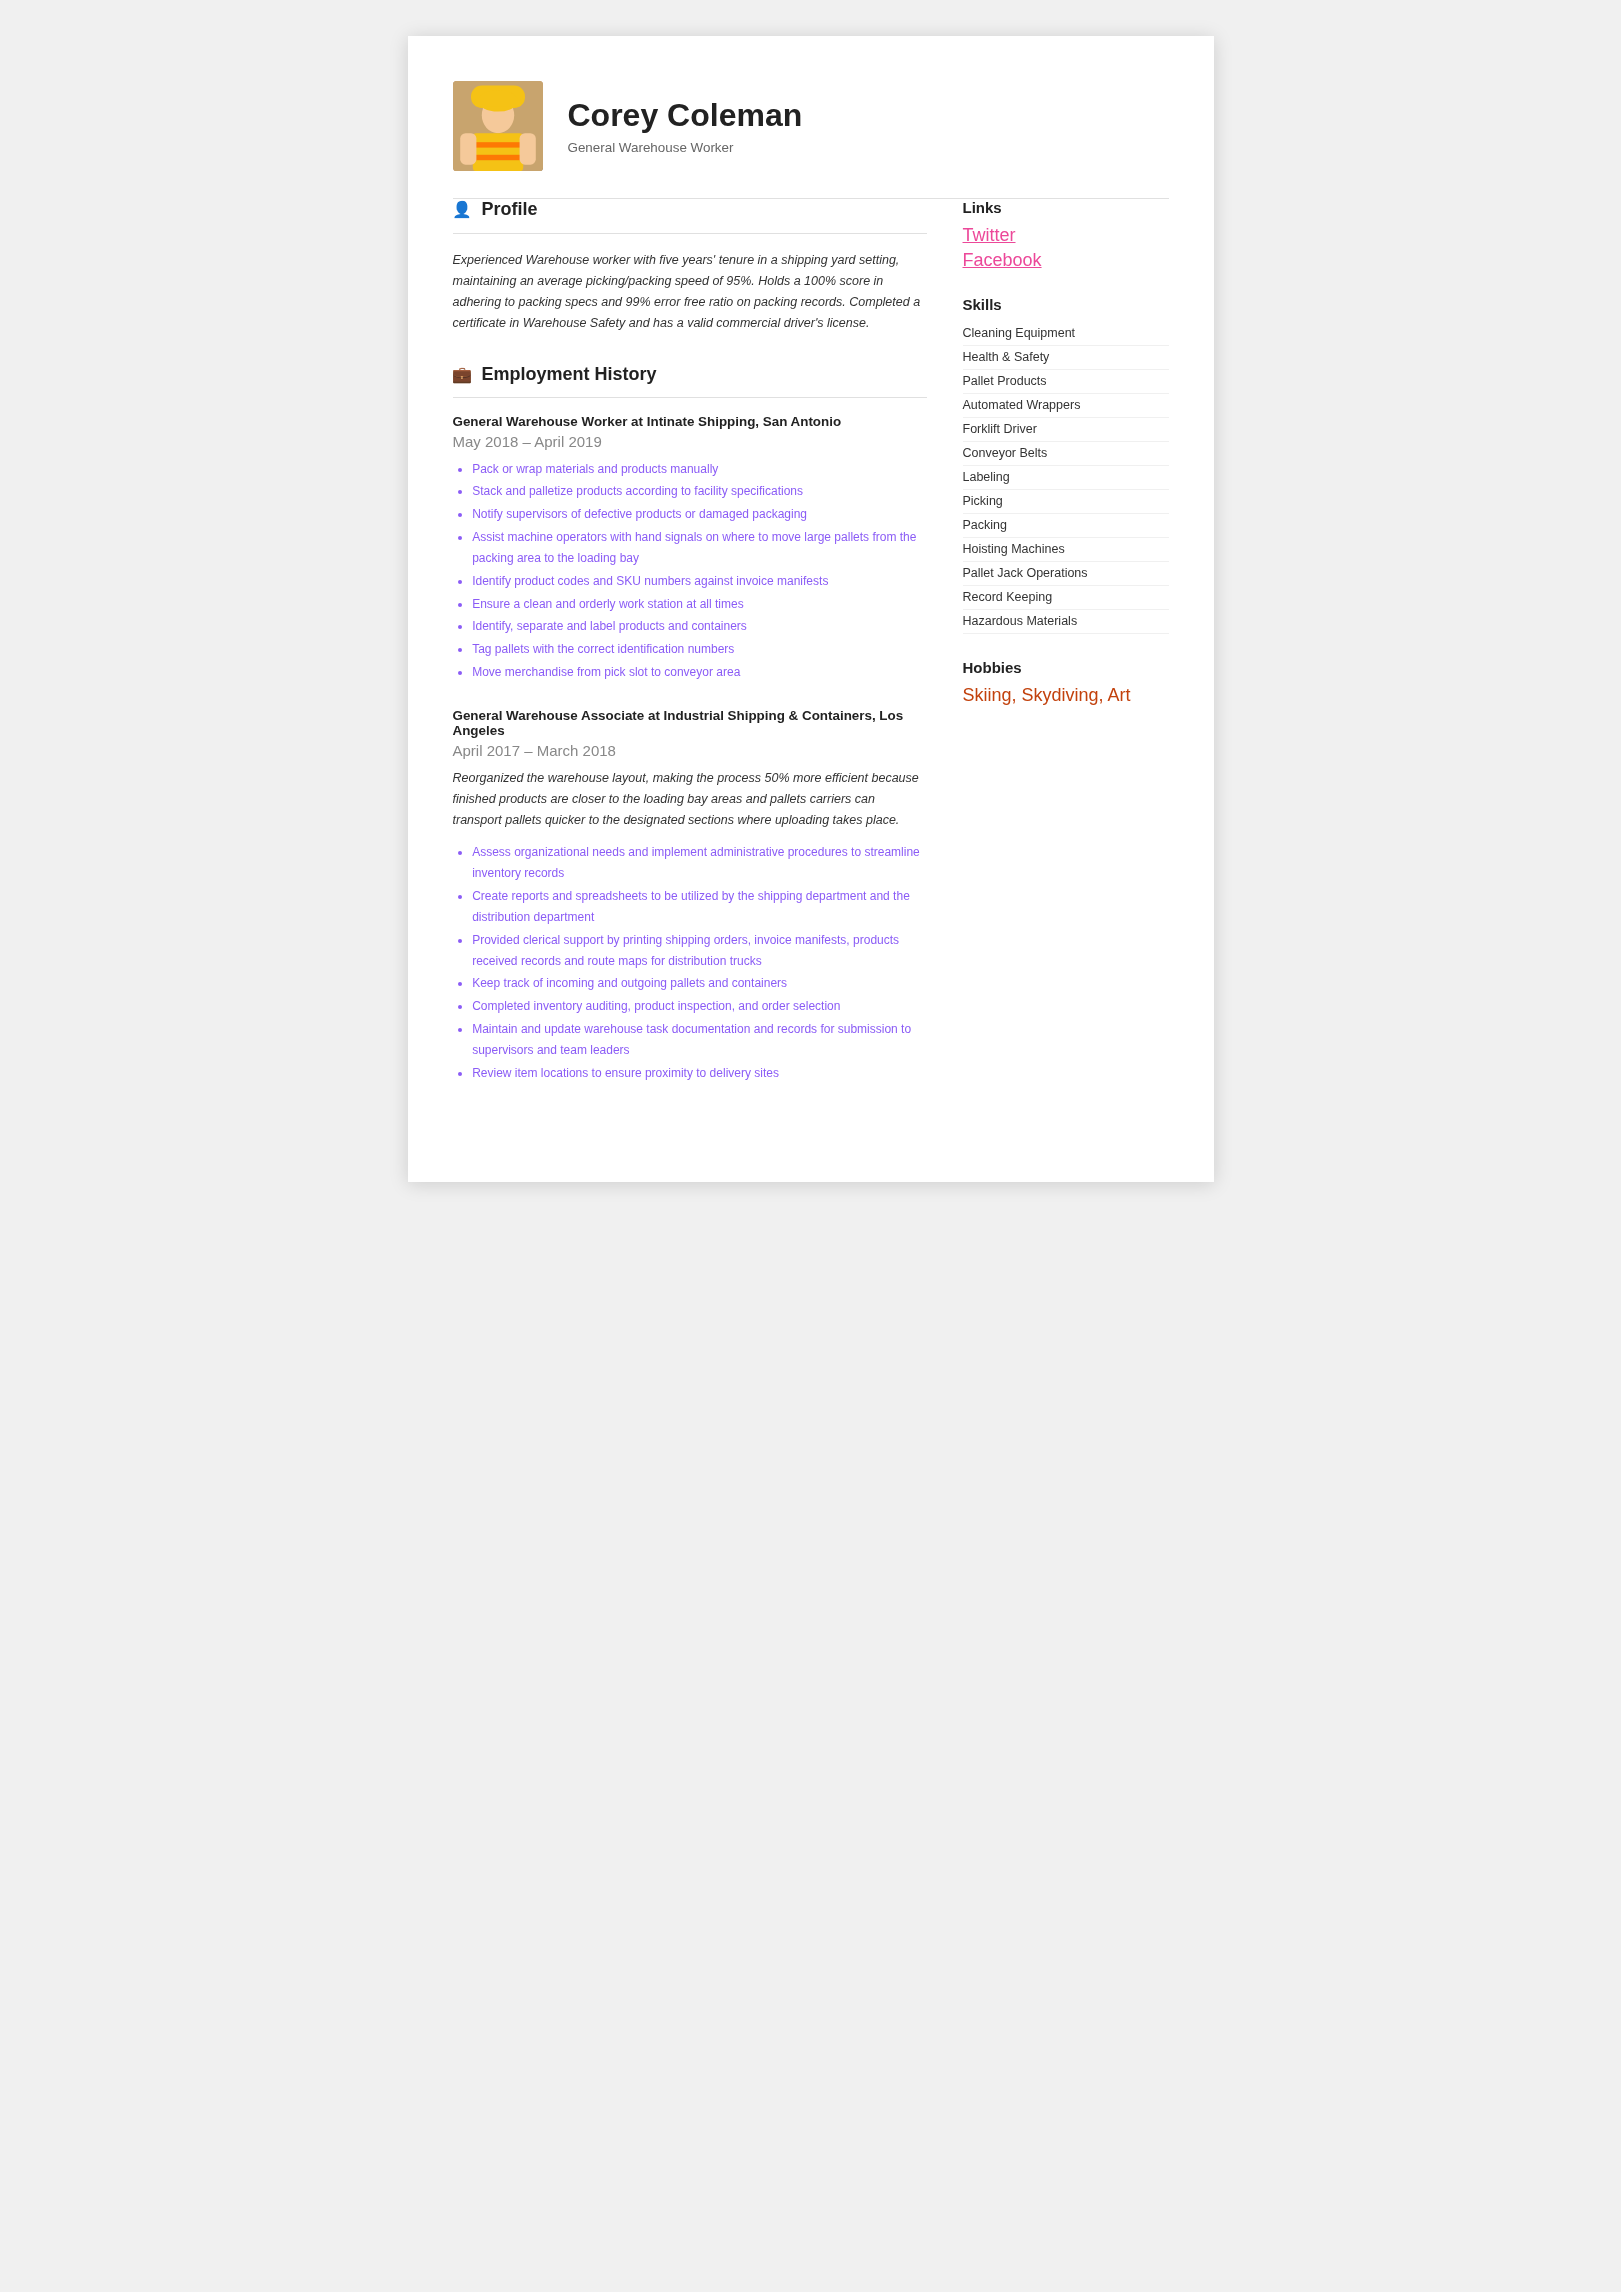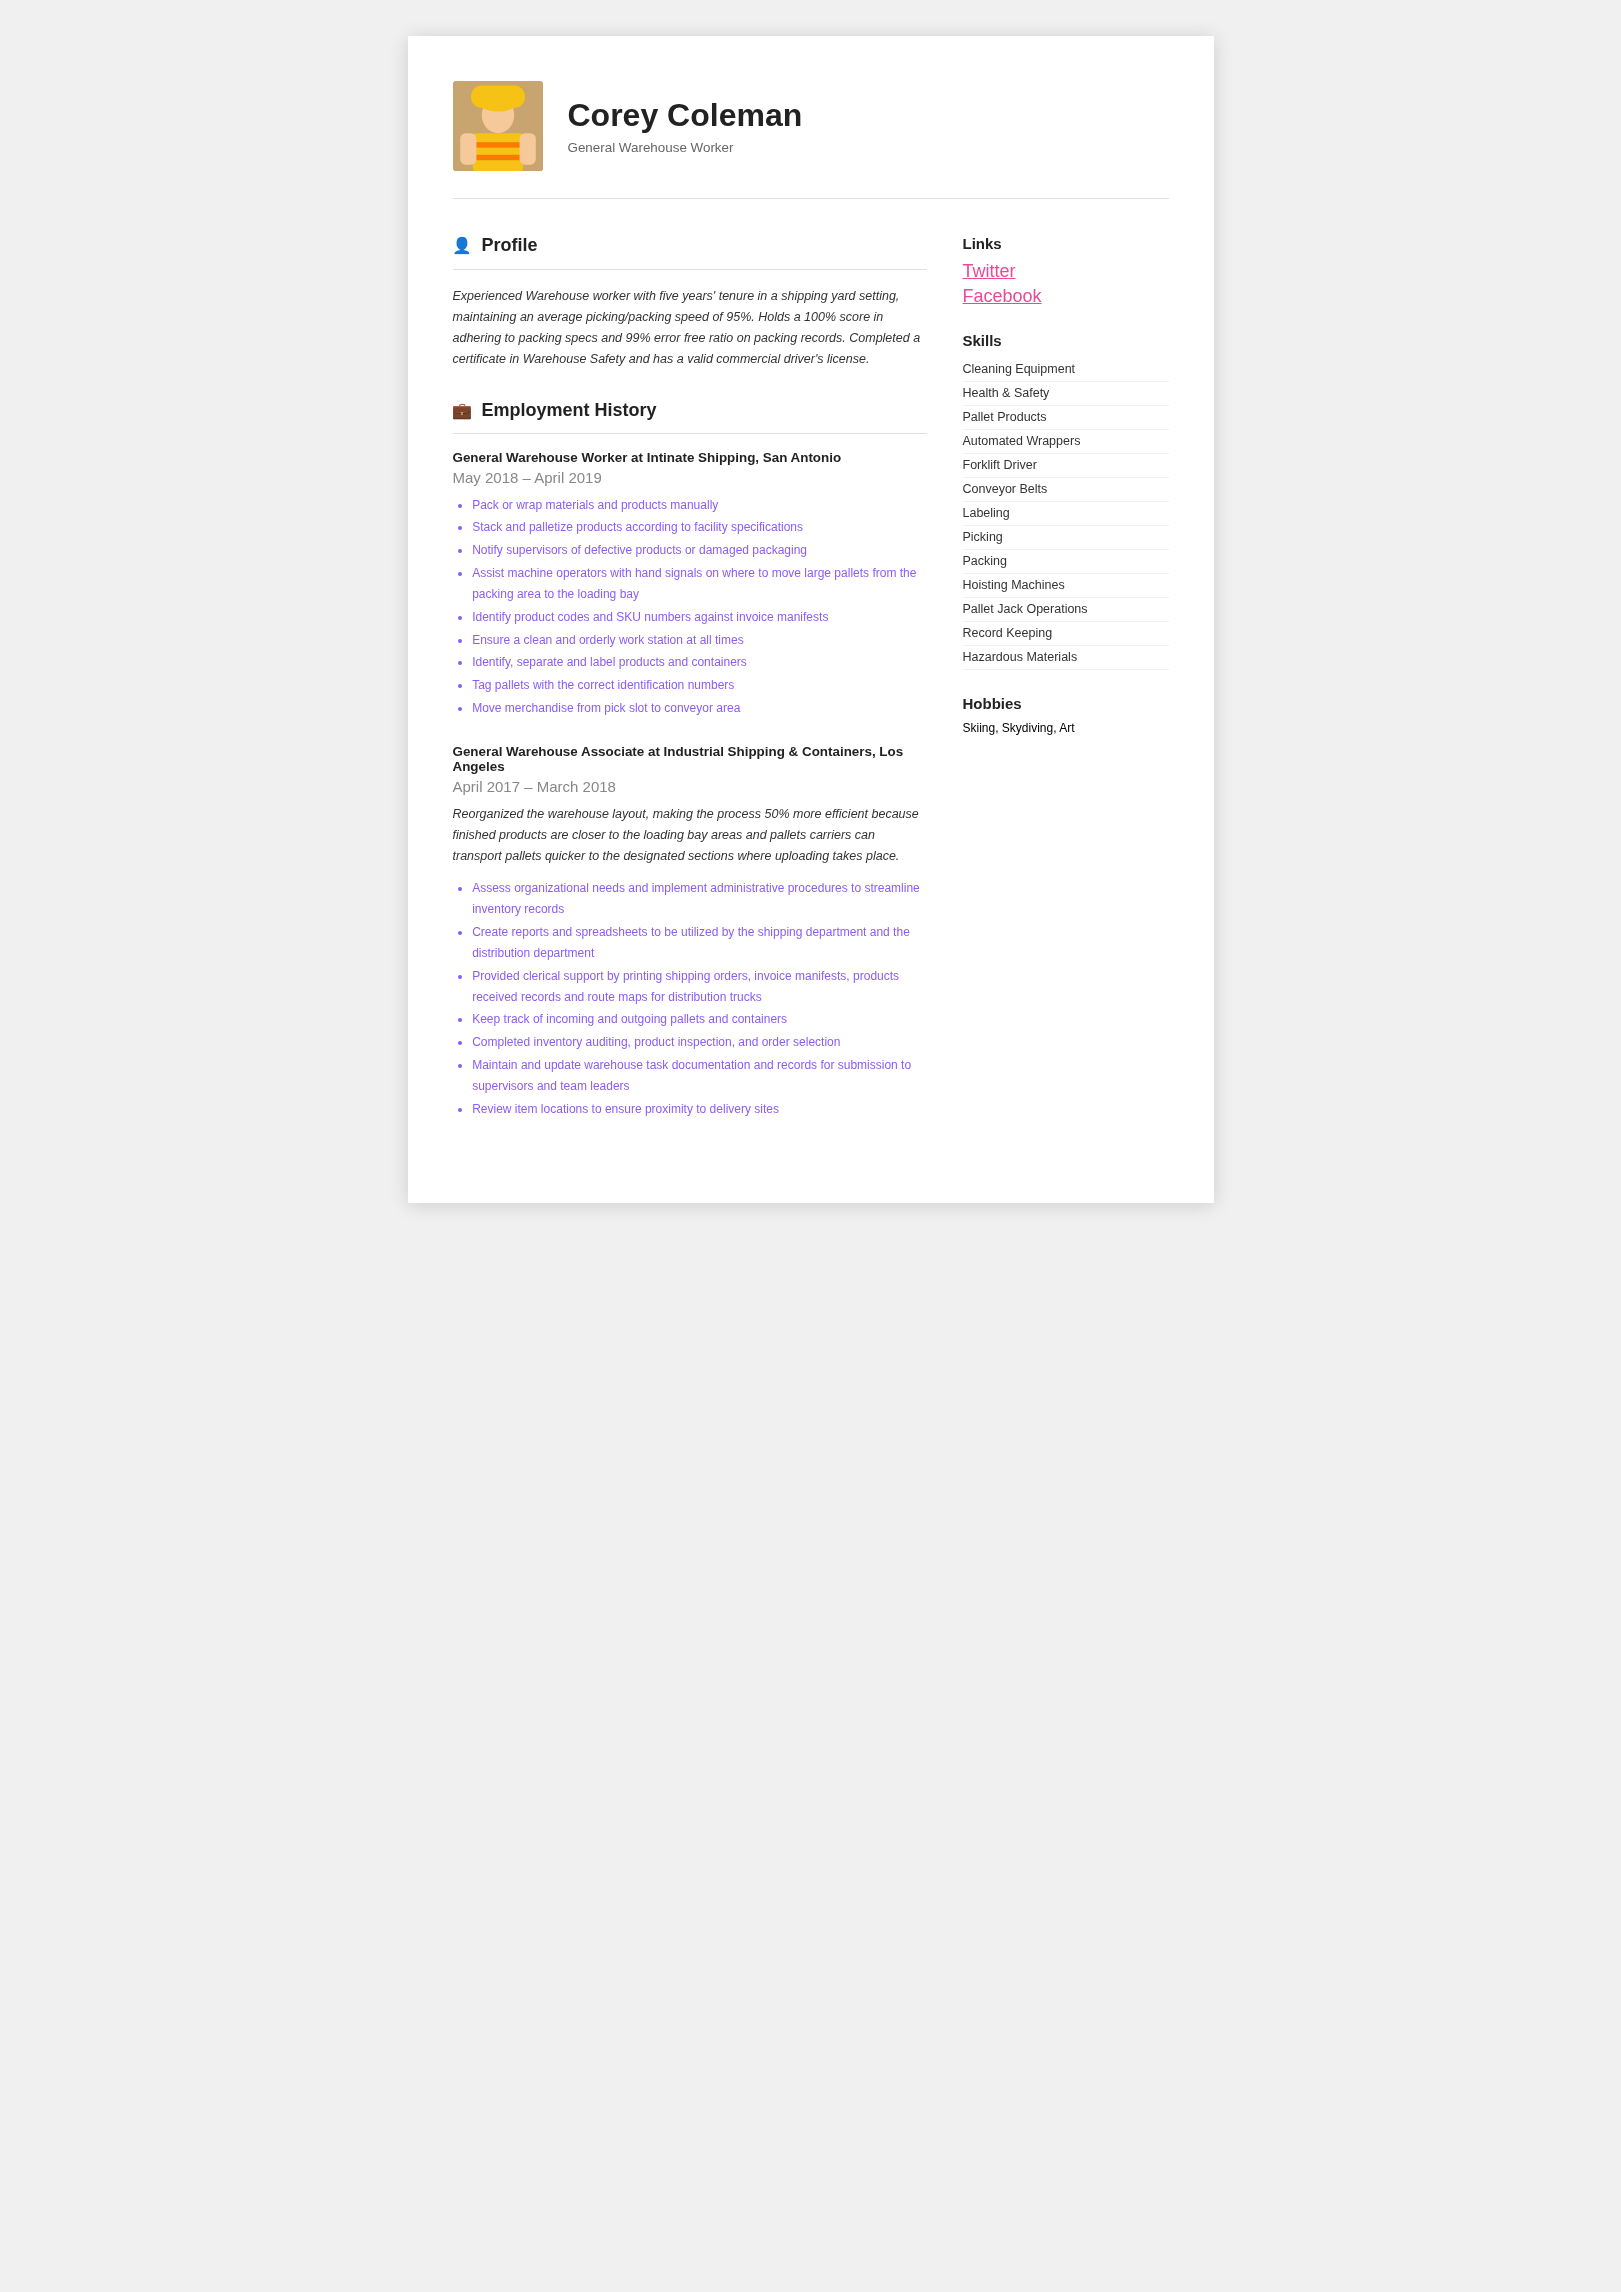--- a/index.html
+++ b/index.html
@@ -16,21 +16,20 @@
       min-height: 1146px;
       box-shadow: 0 1.8px 18px rgba(0,0,0,0.15);
       padding: 45px 45px 54px 45px;
       display: flex;
       flex-direction: column;
     }
     
     .header {
       display: flex;
       align-items: center;
-      margin-bottom: 36px;
       border-bottom: 0.9px solid #e0e0e0;
       padding-bottom: 27px;
     }
     .avatar {
       width: 90px;
       height: 90px;
       background: #c8a882;
       border-radius: 3.6px;
       margin-right: 25px;
       flex-shrink: 0;
@@ -167,22 +166,22 @@
       display: block;
       margin-bottom: 3.6px;
     }
     .skill-item {
       font-size: 12.5px;
       color: #333;
       padding: 4.5px 0;
       border-bottom: 0.9px solid #f0f0f0;
     }
     .hobbies-text {
-      font-size: 12px;
-      color: #000000;
+      font-size: 18px;
+      color: #c2410c;
     }
     
     .language-item {
       margin-bottom: 10.7px;
     }
     .language-name {
       font-size: 12.5px;
       color: #333;
       margin-bottom: 3.6px;
     }

